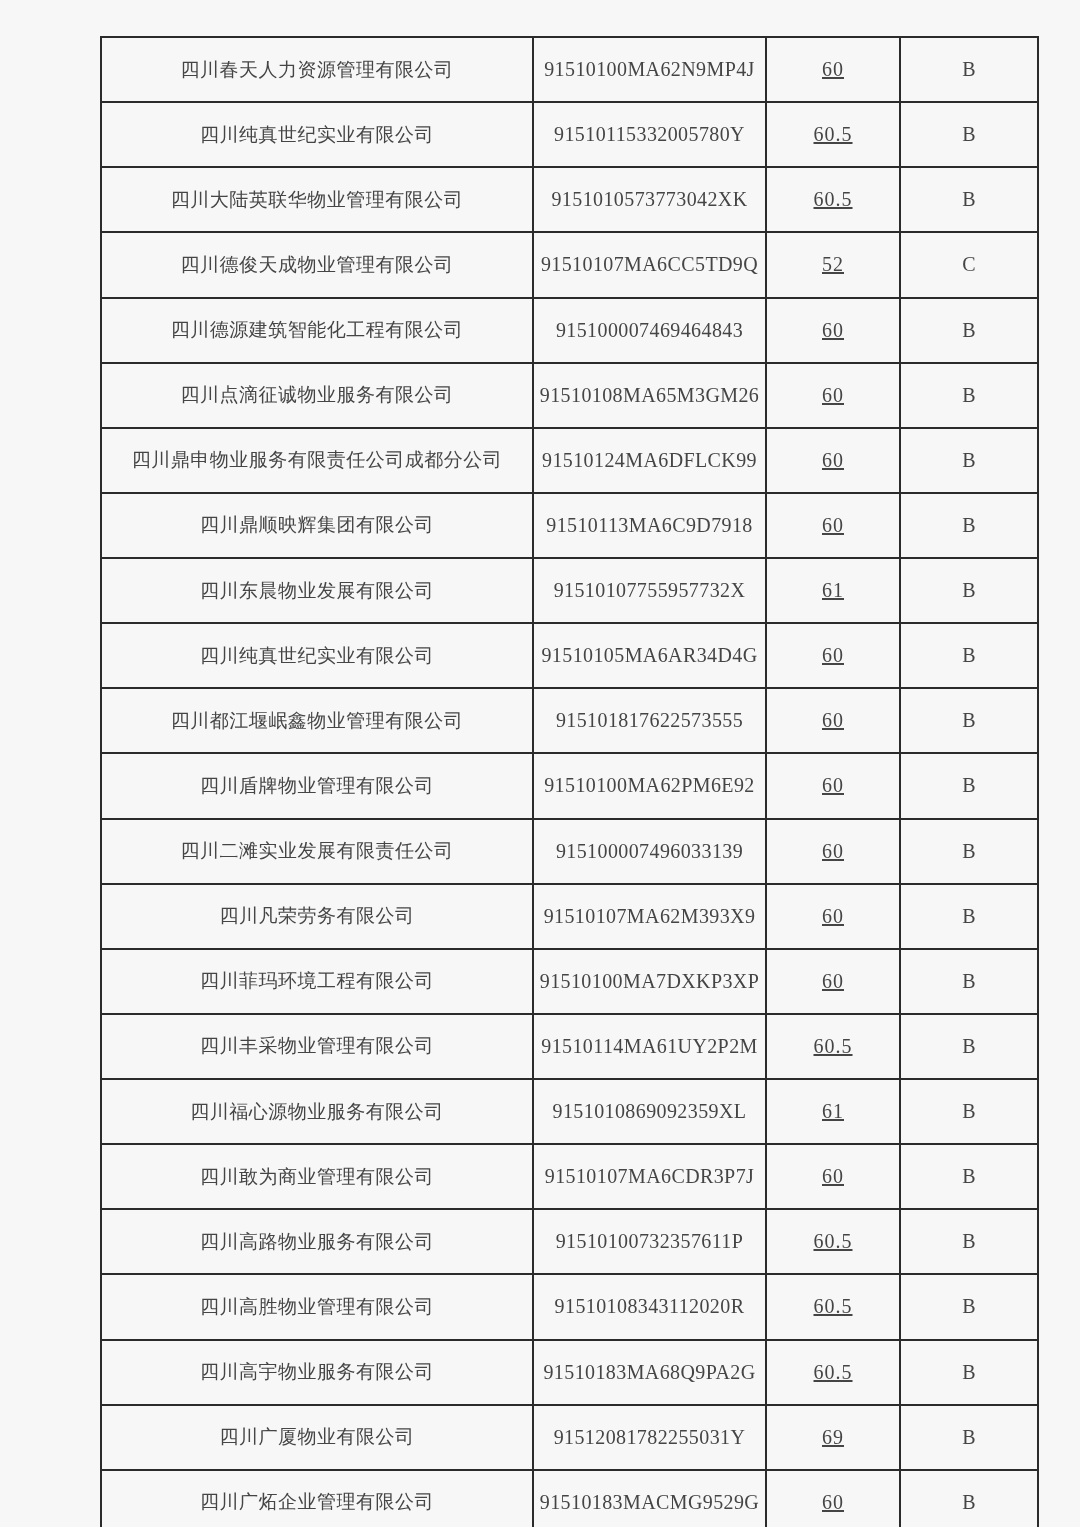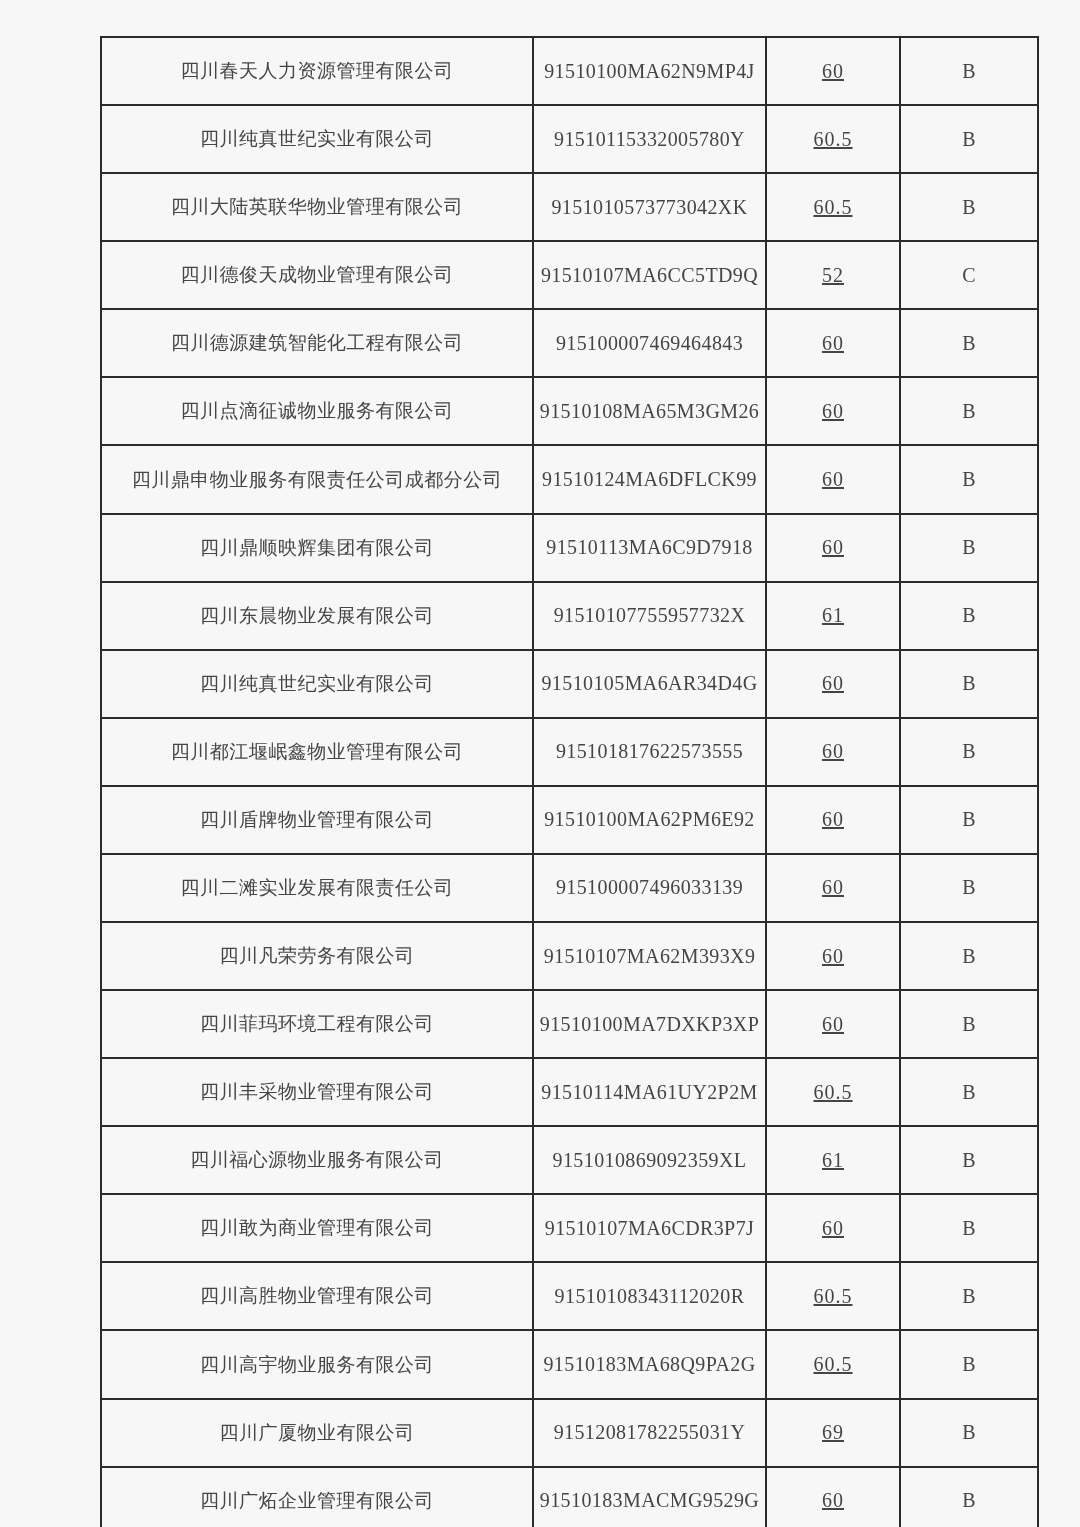--- a/index.html
+++ b/index.html
@@ -151,20 +151,26 @@
           <td class="col-score">61</td>
           <td class="col-grade">B</td>
         </tr>
         <tr>
           <td class="col-company">四川敢为商业管理有限公司</td>
           <td class="col-code">91510107MA6CDR3P7J</td>
           <td class="col-score">60</td>
           <td class="col-grade">B</td>
         </tr>
         <tr>
+          <td class="col-company">四川高路物业服务有限公司</td>
+          <td class="col-code">91510100732357611P</td>
+          <td class="col-score">60.5</td>
+          <td class="col-grade">B</td>
+        </tr>
+        <tr>
           <td class="col-company">四川高胜物业管理有限公司</td>
           <td class="col-code">91510108343112020R</td>
           <td class="col-score">60.5</td>
           <td class="col-grade">B</td>
         </tr>
         <tr>
           <td class="col-company">四川高宇物业服务有限公司</td>
           <td class="col-code">91510183MA68Q9PA2G</td>
           <td class="col-score">60.5</td>
           <td class="col-grade">B</td>

